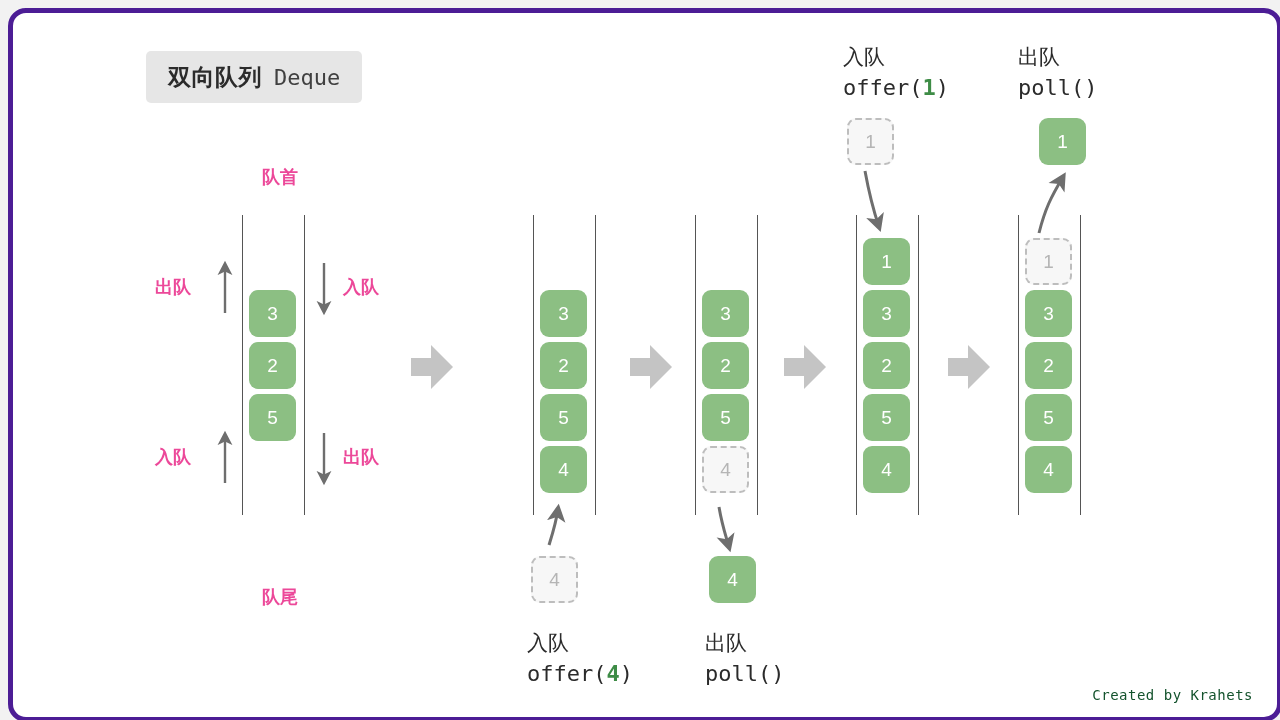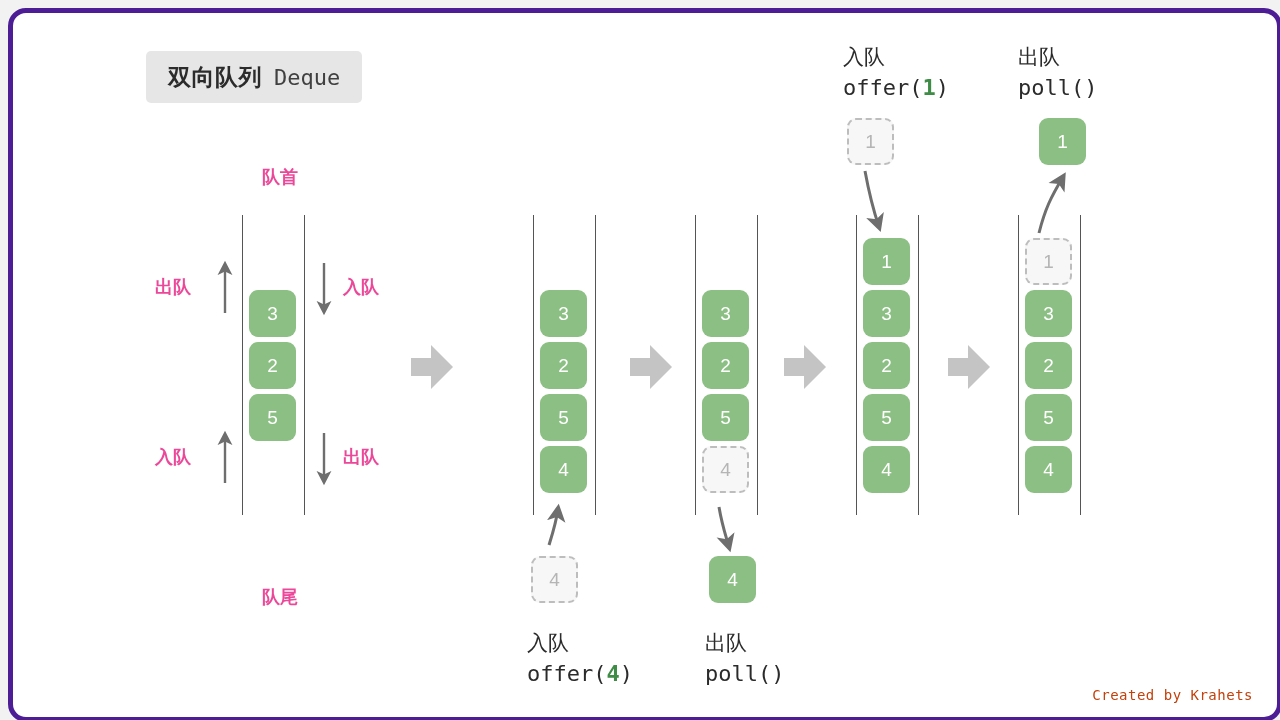--- a/index.html
+++ b/index.html
@@ -104,21 +104,21 @@
     color: #2b2b2b;
   }
   .op-label .code .arg { color: #3e8c46; font-weight: bold; }
 
   #credit {
     position: absolute;
     right: 24px;
     bottom: 14px;
     font-family: "DejaVu Sans Mono", "Liberation Mono", monospace;
     font-size: 14px;
-    color: #c2410c;
+    color: #14532d;
     letter-spacing: 0.5px;
   }
 
   svg.overlay {
     position: absolute;
     left: 0; top: 0;
     width: 1264px;
     height: 704px;
     pointer-events: none;
   }

